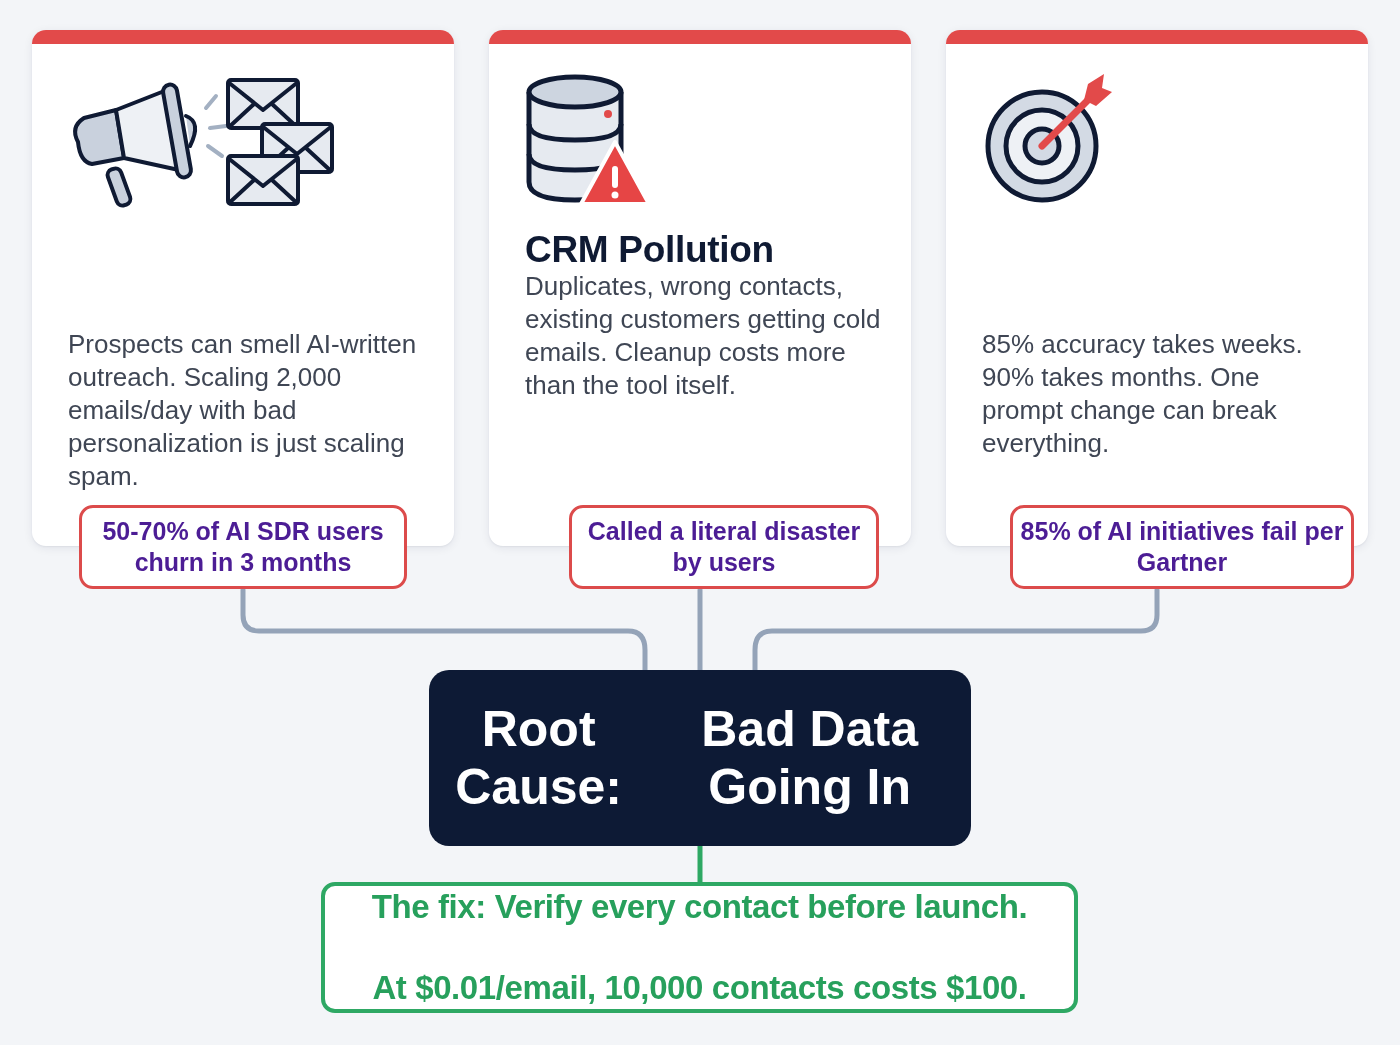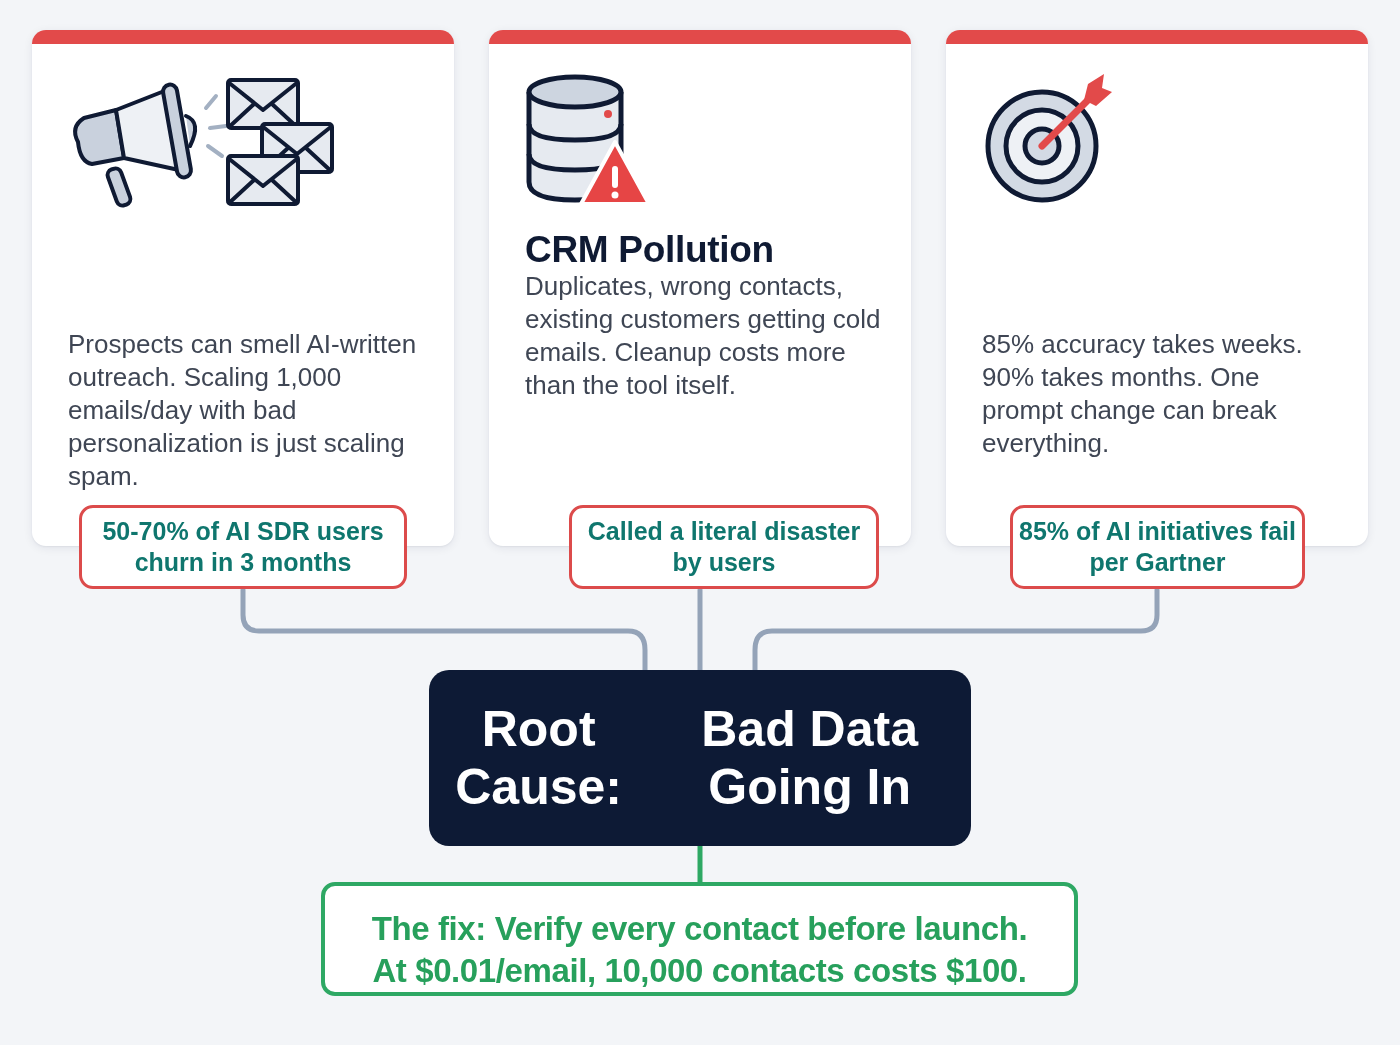--- a/index.html
+++ b/index.html
@@ -26,39 +26,39 @@
   #card-2 { left: 489px; }
   #card-3 { left: 946px; }
   #card-1 .body { top: 298px; }
   #card-2 .body { top: 240px; }
   #card-3 .body { top: 298px; }
 
   .stat {
     position: absolute; top: 505px; height: 84px; background: #ffffff;
     border: 3px solid #dc4b4b; border-radius: 14px;
     display: flex; align-items: center; justify-content: center; text-align: center;
-    font-weight: 700; font-size: 25px; line-height: 31px; color: #0f766e;
+    font-weight: 700; font-size: 25px; line-height: 31px; color: #4c1d95;
   }
   #stat-1 { left: 79px; width: 328px; }
   #stat-2 { left: 569px; width: 310px; }
-  #stat-3 { left: 1010px; width: 295px; }
+  #stat-3 { left: 1010px; width: 344px; }
 
   svg.connectors { position: absolute; left: 0; top: 0; width: 1400px; height: 1045px; pointer-events: none; }
 
   .root {
     position: absolute; left: 429px; top: 670px; width: 542px; height: 176px;
     background: #0d1a35; border-radius: 20px;
     display: flex; flex-direction: row; align-items: center; justify-content: center;
     color: #ffffff; font-weight: 700; font-size: 50px; line-height: 58px; text-align: center;
   }
 
   .fix {
-    position: absolute; left: 321px; top: 882px; width: 757px; height: 114px;
+    position: absolute; left: 321px; top: 882px; width: 757px; height: 131px;
     background: #ffffff; border: 4px solid #2ea864; border-radius: 14px;
-    display: flex; flex-direction: column; align-items: center; justify-content: flex-end;
+    display: flex; flex-direction: column; align-items: center; justify-content: space-between;
     color: #27a05c; font-weight: 700; font-size: 33px; line-height: 42px; text-align: center;
     letter-spacing: -0.4px;
   }
 </style>
 </head>
 <body>
 
 <svg class="connectors" viewBox="0 0 1400 1045">
   <g fill="none" stroke="#94a3b8" stroke-width="5" stroke-linecap="round">
     <path d="M243 590 V615 Q243 631 259 631 H628 Q645 631 645 650 V670"></path>
@@ -88,21 +88,21 @@
       <g stroke="#0f1a33" stroke-width="4" stroke-linejoin="round" fill="#e6eaf0">
         <rect x="162" y="8" width="70" height="48" rx="3"></rect>
         <path d="M162 10 L197 38 L232 10 M162 56 L188 32 M232 56 L206 32" fill="none"></path>
         <rect x="196" y="52" width="70" height="48" rx="3"></rect>
         <path d="M196 54 L231 82 L266 54 M196 100 L222 76 M266 100 L240 76" fill="none"></path>
         <rect x="162" y="84" width="70" height="48" rx="3"></rect>
         <path d="M162 86 L197 114 L232 86 M162 132 L188 108 M232 132 L206 108" fill="none"></path>
       </g>
     </svg>
   </div>
-  <div class="body">Prospects can smell AI-written outreach. Scaling 1,000 emails/day with bad personalization is just scaling spam.</div>
+  <div class="body">Prospects can smell AI-written outreach. Scaling 2,000 emails/day with bad personalization is just scaling spam.</div>
 </div>
 
 <div class="card" id="card-2">
   <div class="topbar"></div>
   <div class="icon">
     <svg width="290" height="140" viewBox="0 0 290 140">
       <g stroke="#0f1a33" stroke-width="5" fill="#e6eaf0">
         <path d="M6 20 V110 Q6 128 52 128 Q98 128 98 110 V20"></path>
         <ellipse cx="52" cy="20" rx="46" ry="15" fill="#cdd5e0"></ellipse>
         <path d="M6 52 Q6 68 52 68 Q98 68 98 52" fill="none"></path>

